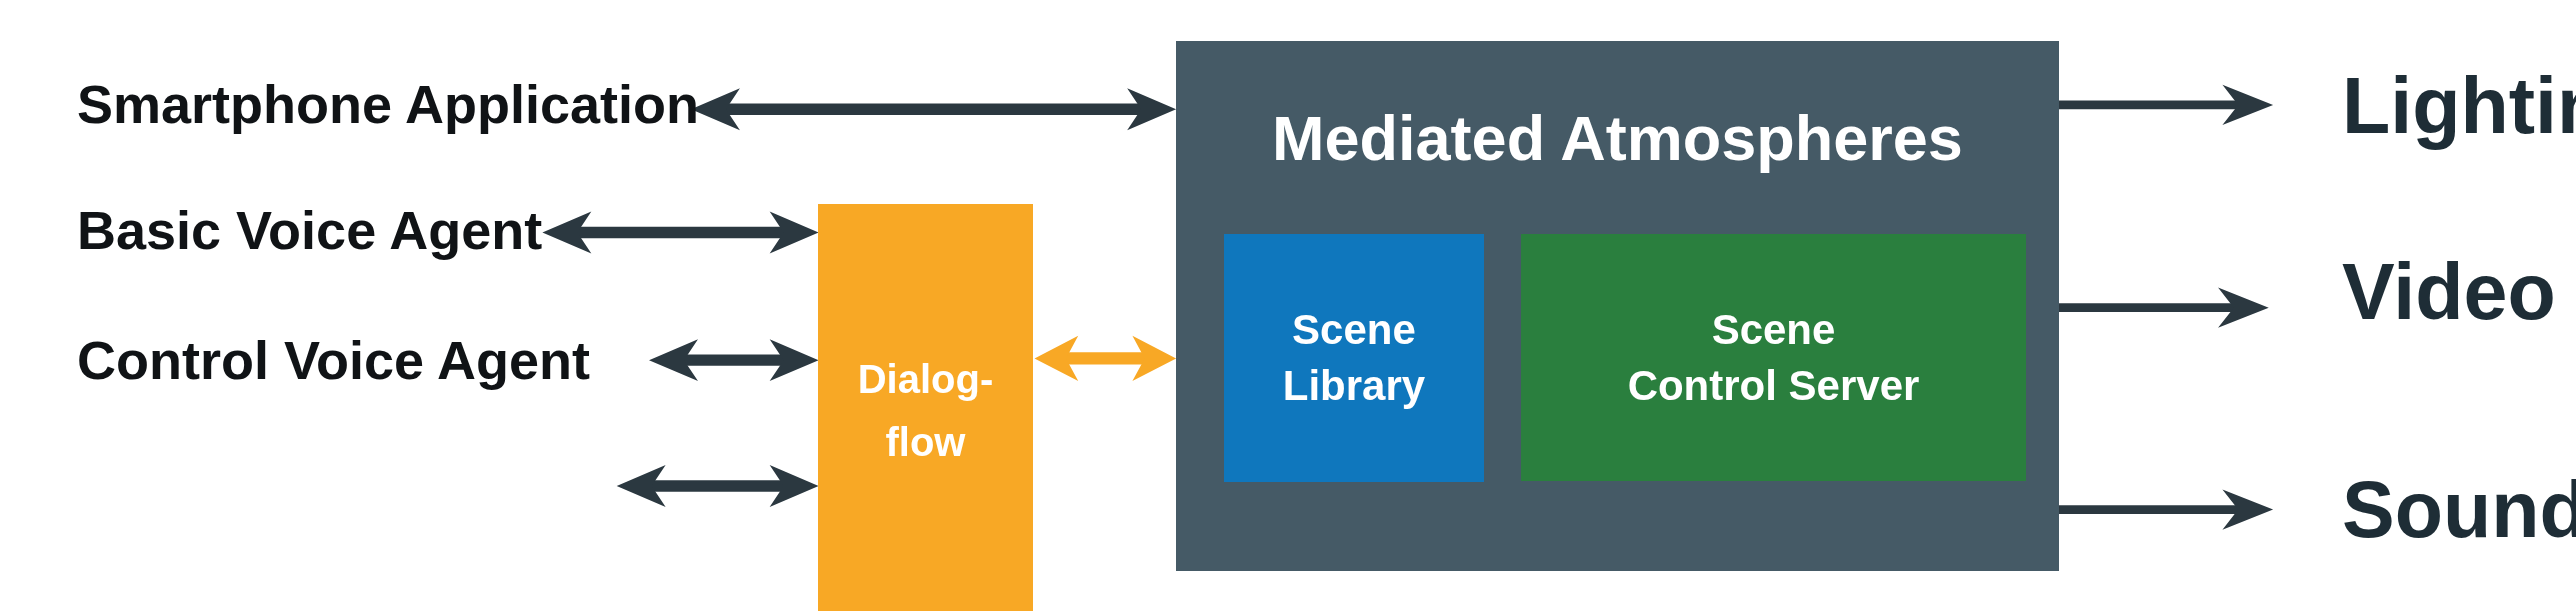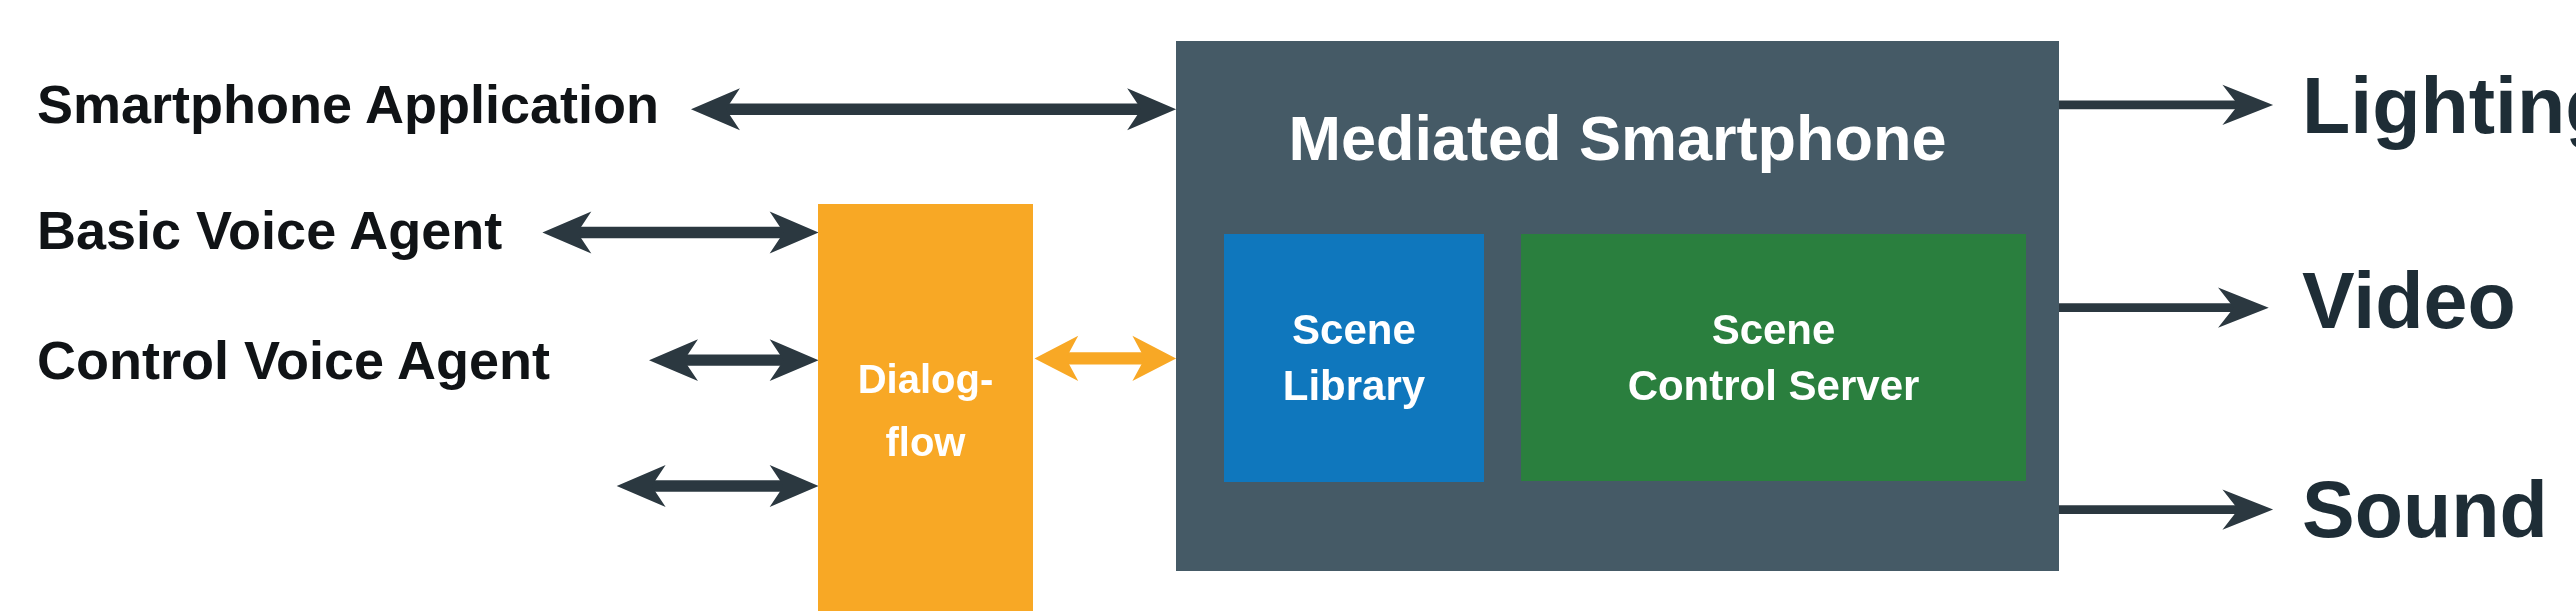--- a/index.html
+++ b/index.html
@@ -9,21 +9,21 @@
   }
   *{margin:0;padding:0;box-sizing:border-box;}
   html,body{background:var(--background,#fff);}
   body{font-family:"Liberation Sans",sans-serif;font-weight:700;}
   .canvas{position:relative;width:2576px;height:611px;background:var(--background,#fff);overflow:hidden;}
   .arrow-layer{position:absolute;left:0;top:0;width:2576px;height:611px;}
   .arrow-dark line{stroke:var(--arrow-dark,#2b3840);}
   .arrow-dark polygon{fill:var(--arrow-dark,#2b3840);}
   .arrow-orange line{stroke:var(--arrow-orange,#f8a825);}
   .arrow-orange polygon{fill:var(--arrow-orange,#f8a825);}
-  .lbl{position:absolute;white-space:nowrap;}
+  .lbl{position:absolute;white-space:nowrap;margin-left:40px;}
   .lbl-left{font-size:54px;line-height:54px;color:var(--label-left,#101316);}
   .lbl-right{font-size:79px;line-height:79px;color:var(--label-right,#1e2d36);}
   .box{position:absolute;display:flex;align-items:center;justify-content:center;
        text-align:center;color:var(--box-text,#fff);white-space:pre-line;}
   .box-dialogflow{left:818px;top:204px;width:215px;height:414px;
        background:var(--dialogflow,#f8a825);font-size:40px;line-height:63px;}
   .box-mediated{position:absolute;left:1176px;top:41px;width:883px;height:530px;
        background:var(--container,#455a66);}
   .mediated-title{position:absolute;left:0;right:0;top:66px;text-align:center;
        font-size:63px;line-height:63px;color:var(--box-text,#fff);white-space:nowrap;}
@@ -86,25 +86,25 @@
   </svg>
 
   <div class="lbl lbl-left" style="left:37px;top:77px">Smartphone Application</div>
   <div class="lbl lbl-left" style="left:37px;top:203px">Basic Voice Agent</div>
   <div class="lbl lbl-left" style="left:37px;top:333px">Control Voice Agent</div>
 
   <div class="box box-dialogflow">Dialog-
 flow</div>
 
   <div class="box-mediated">
-    <div class="mediated-title">Mediated Smartphone</div>
+    <div class="mediated-title">Mediated Atmospheres</div>
     <div class="box box-scene-library">Scene
 Library</div>
     <div class="box box-scene-control">Scene
 Control Server</div>
   </div>
 
   <div class="lbl lbl-right" style="left:2302px;top:66px">Lighting</div>
-  <div class="lbl lbl-right" style="left:2302px;top:261px">Video</div>
+  <div class="lbl lbl-right" style="left:2302px;top:252px">Video</div>
   <div class="lbl lbl-right" style="left:2302px;top:470px">Sound</div>
 
 </div>
 
 
 </body></html>

